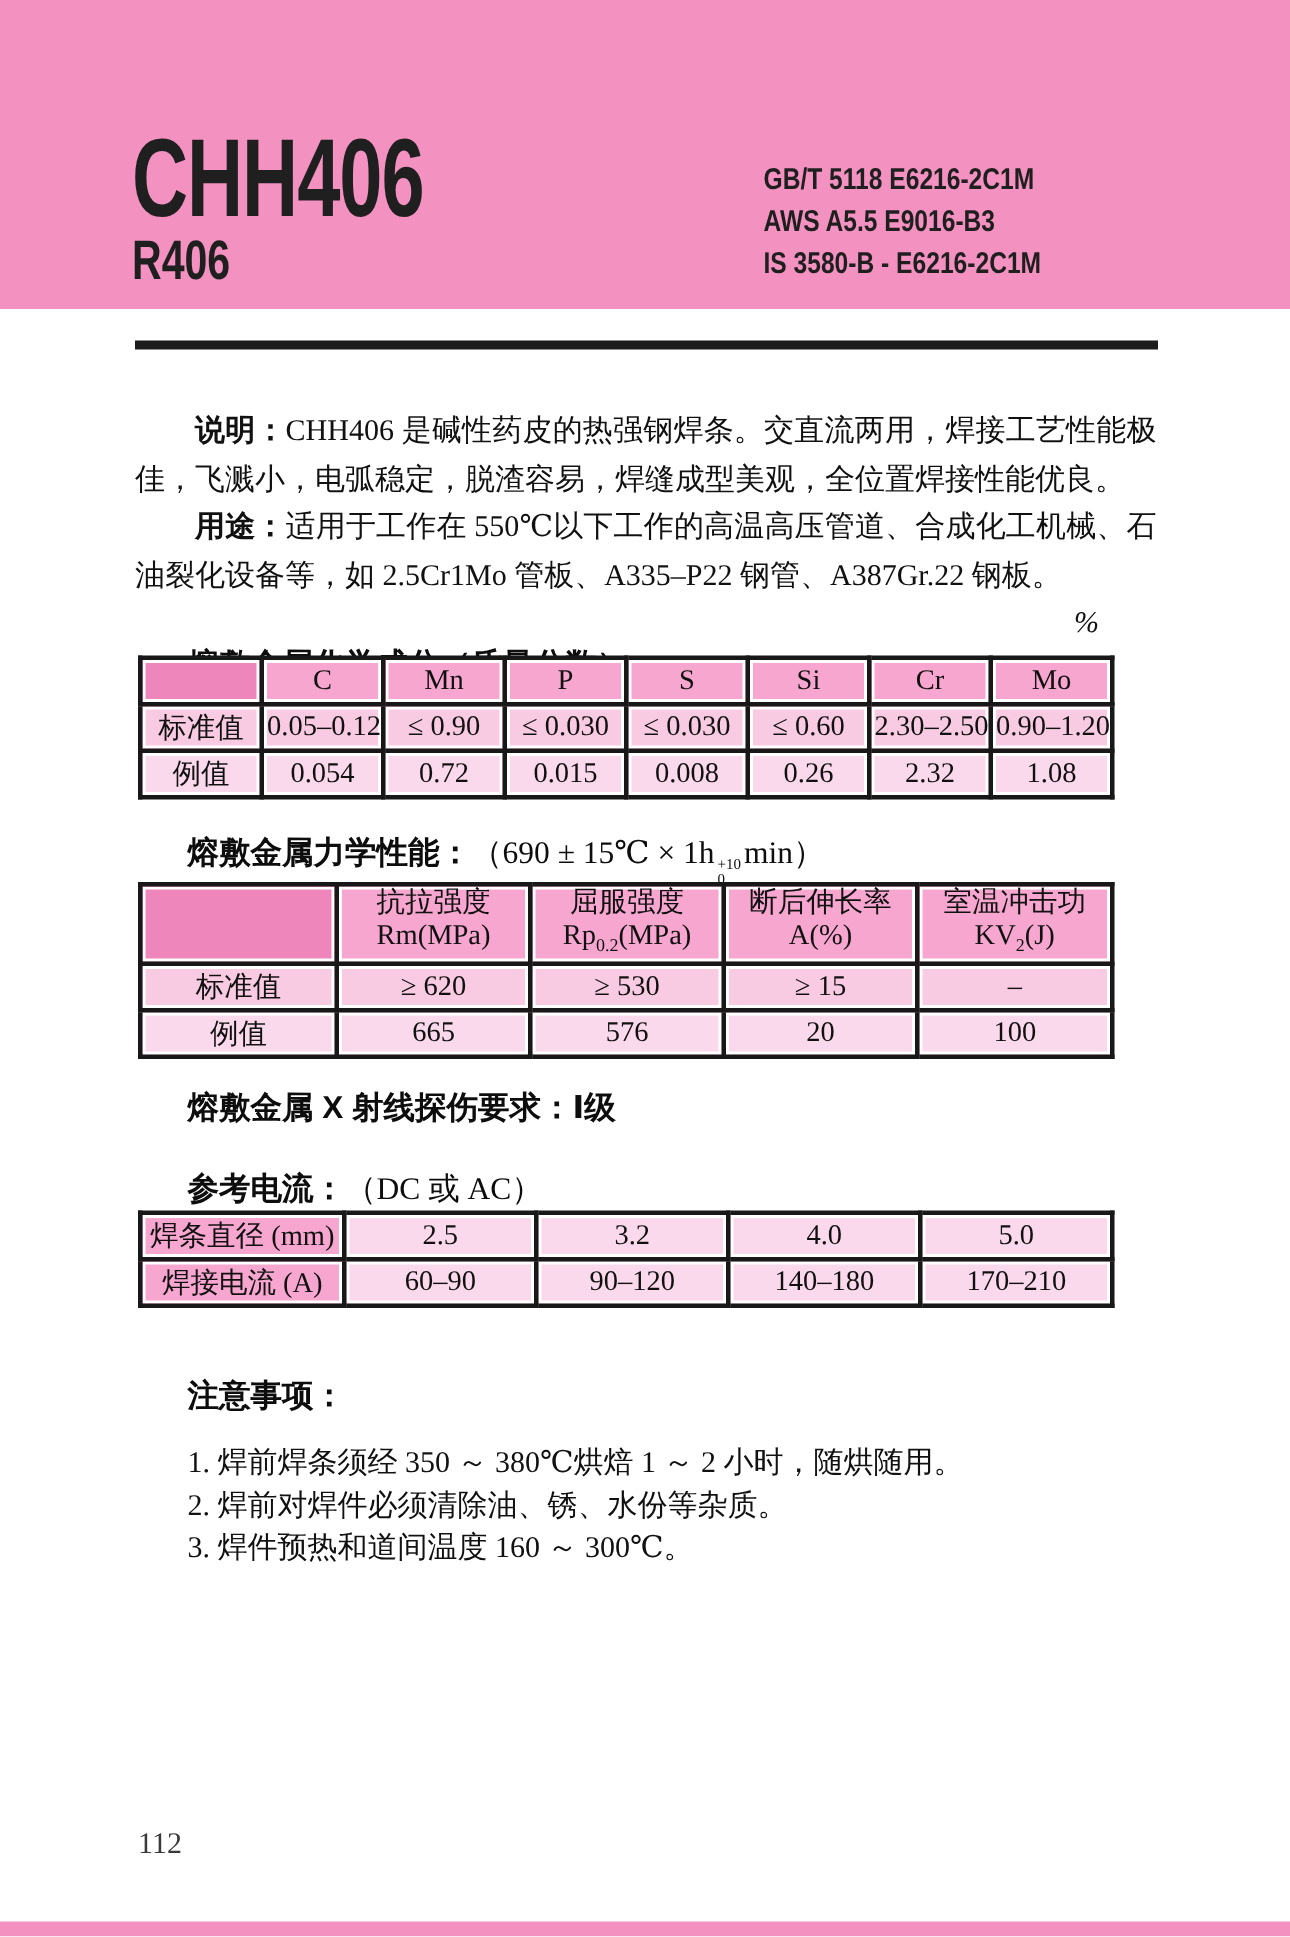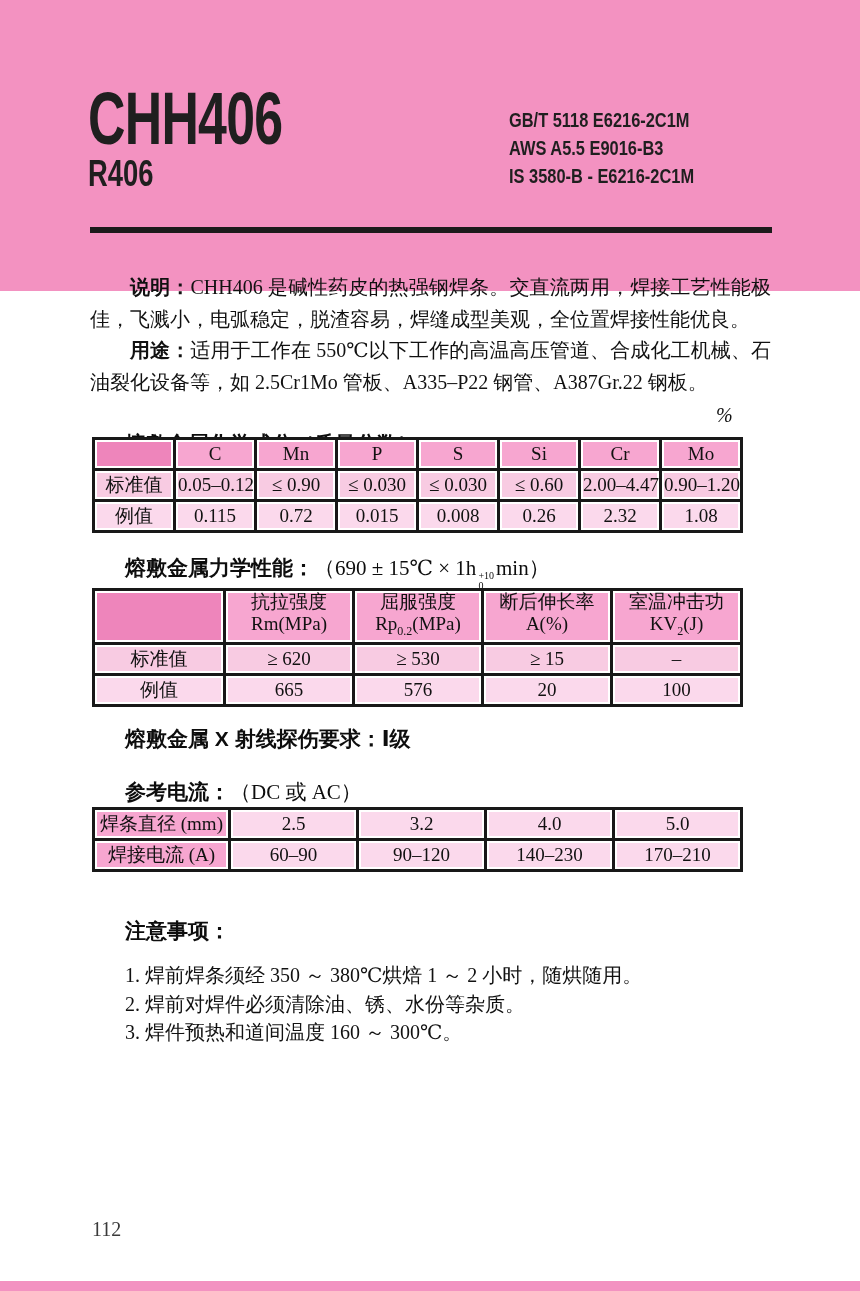--- a/index.html
+++ b/index.html
@@ -11,21 +11,21 @@
     --bar-black:#1b1b1b;
   }
   *{box-sizing:border-box;}
   html,body{margin:0;padding:0;}
   body{
     width:860px;height:1291px;position:relative;background:#ffffff;
     font-family:"Liberation Serif","DejaVu Serif",serif;color:#111;
     overflow:hidden;
   }
   
-  .hd{position:absolute;top:0;left:0;width:860px;height:291px;background:var(--header-pink);}
+  .hd{position:absolute;top:0;left:0;width:860px;height:206px;background:var(--header-pink);}
   .hd-model{
     position:absolute;left:88px;top:82px;
     font-family:"Liberation Sans","DejaVu Sans",sans-serif;font-weight:bold;
     font-size:74px;line-height:74px;color:#1f1f1f;letter-spacing:-1px;
     transform:scaleX(0.70);transform-origin:left top;white-space:nowrap;
   }
   .hd-alt{
     position:absolute;left:88px;top:155px;
     font-family:"Liberation Sans","DejaVu Sans",sans-serif;font-weight:bold;
     font-size:37px;line-height:37px;color:#1f1f1f;
@@ -37,21 +37,21 @@
     font-size:20px;line-height:28px;color:#1f1f1f;
     transform:scaleX(0.82);transform-origin:left top;white-space:nowrap;
   }
   .hd-rule{position:absolute;left:90px;top:227px;width:682px;height:6px;background:var(--bar-black);}
   
   .desc{
     position:absolute;left:90px;top:272px;width:681px;
     font-size:20px;line-height:31.5px;text-align:justify;
   }
   .desc p{margin:0;text-indent:2.0em;}
-  .b-label{font-family:Liberation Serif, serif;font-weight:bold;}
+  .b-label{font-family:Liberation Mono, monospace;font-weight:bold;}
   .sec-title{
     position:absolute;left:125px;
     font-family:"Liberation Sans","DejaVu Sans",sans-serif;font-weight:bold;
     font-size:21px;line-height:24px;color:#0d0d0d;white-space:nowrap;
   }
   .serif-part{font-family:"Liberation Serif","DejaVu Serif",serif;font-weight:normal;}
   .unit-pct{position:absolute;left:716px;top:404px;font-style:italic;font-size:20px;}
   
   table{border-collapse:collapse;table-layout:fixed;}
   td{
@@ -123,26 +123,26 @@
     <td class="c-head">Cr</td>
     <td class="c-head">Mo</td>
   </tr>
   <tr>
     <td class="r-med">标准值</td>
     <td class="r-med">0.05–0.12</td>
     <td class="r-med">≤ 0.90</td>
     <td class="r-med">≤ 0.030</td>
     <td class="r-med">≤ 0.030</td>
     <td class="r-med">≤ 0.60</td>
-    <td class="r-med">2.00–4.47</td>
+    <td class="r-med">2.30–2.50</td>
     <td class="r-med">0.90–1.20</td>
   </tr>
   <tr>
     <td class="r-light">例值</td>
-    <td class="r-light">0.115</td>
+    <td class="r-light">0.054</td>
     <td class="r-light">0.72</td>
     <td class="r-light">0.015</td>
     <td class="r-light">0.008</td>
     <td class="r-light">0.26</td>
     <td class="r-light">2.32</td>
     <td class="r-light">1.08</td>
   </tr>
 </tbody>
   </table>
 
@@ -213,21 +213,21 @@
     <td class="c-head">焊条直径 (mm)</td>
     <td class="r-light">2.5</td>
     <td class="r-light">3.2</td>
     <td class="r-light">4.0</td>
     <td class="r-light">5.0</td>
   </tr>
   <tr>
     <td class="c-head">焊接电流 (A)</td>
     <td class="r-light">60–90</td>
     <td class="r-light">90–120</td>
-    <td class="r-light">140–230</td>
+    <td class="r-light">140–180</td>
     <td class="r-light">170–210</td>
   </tr>
 </tbody>
   </table>
 
 <div class="sec-title" style="top:919px;">注意事项：</div>
 <div class="notes-items">
   <div>1. 焊前焊条须经 350 ～ 380℃烘焙 1 ～ 2 小时，随烘随用。</div>
   <div>2. 焊前对焊件必须清除油、锈、水份等杂质。</div>
   <div>3. 焊件预热和道间温度 160 ～ 300℃。</div>

